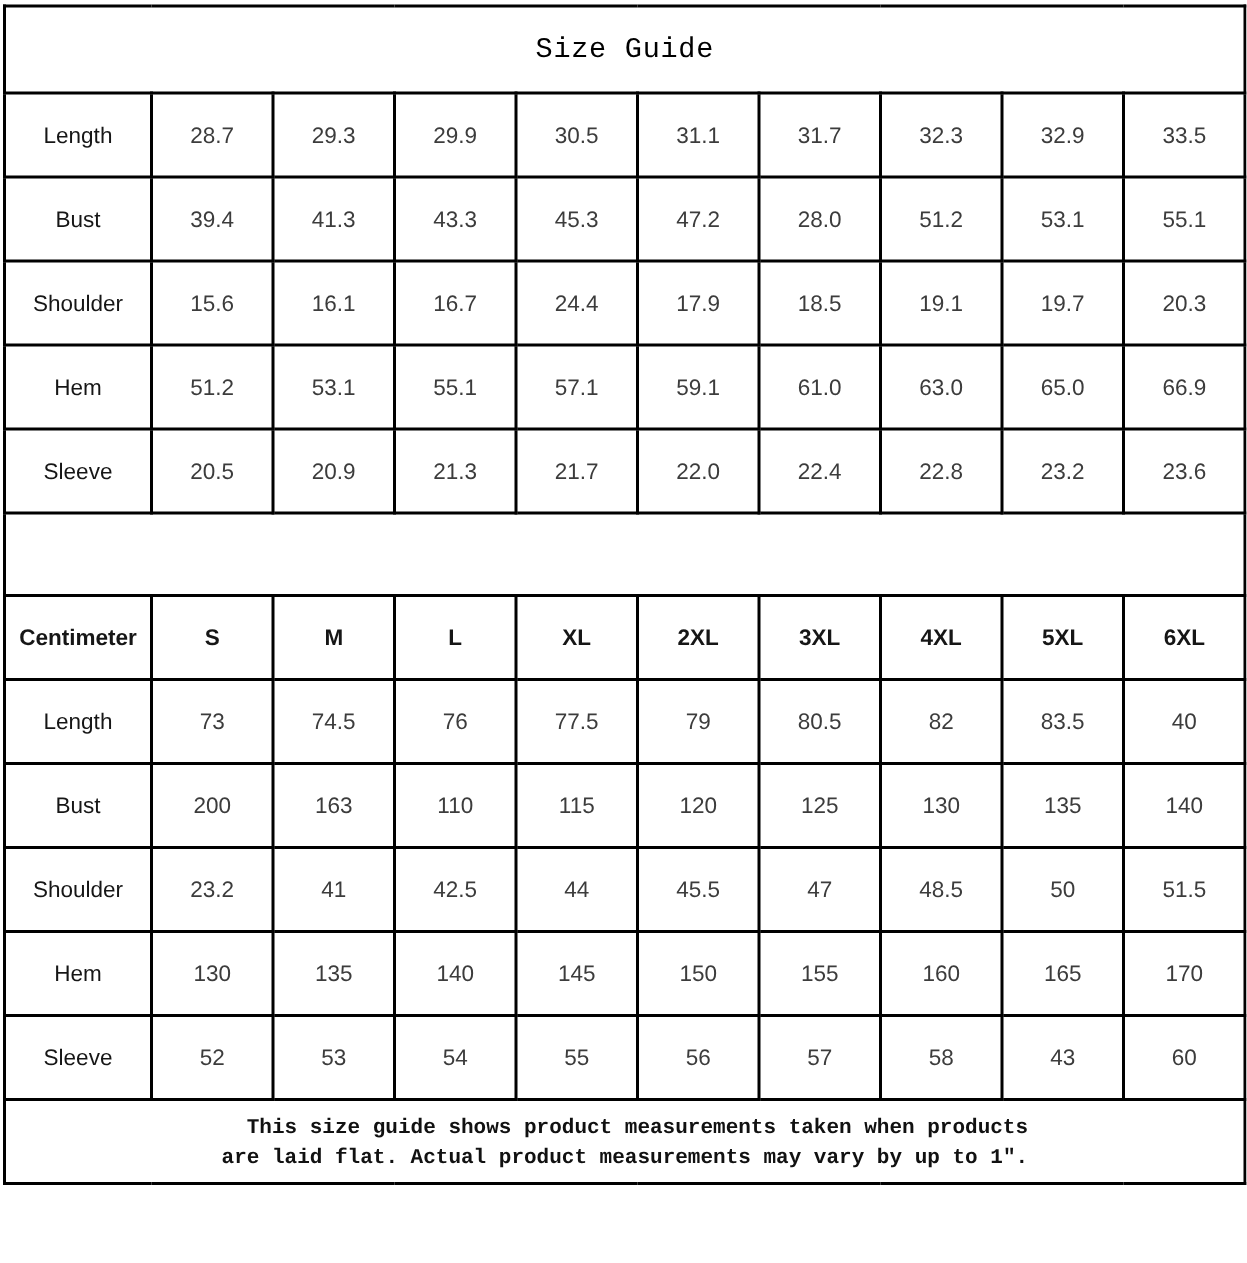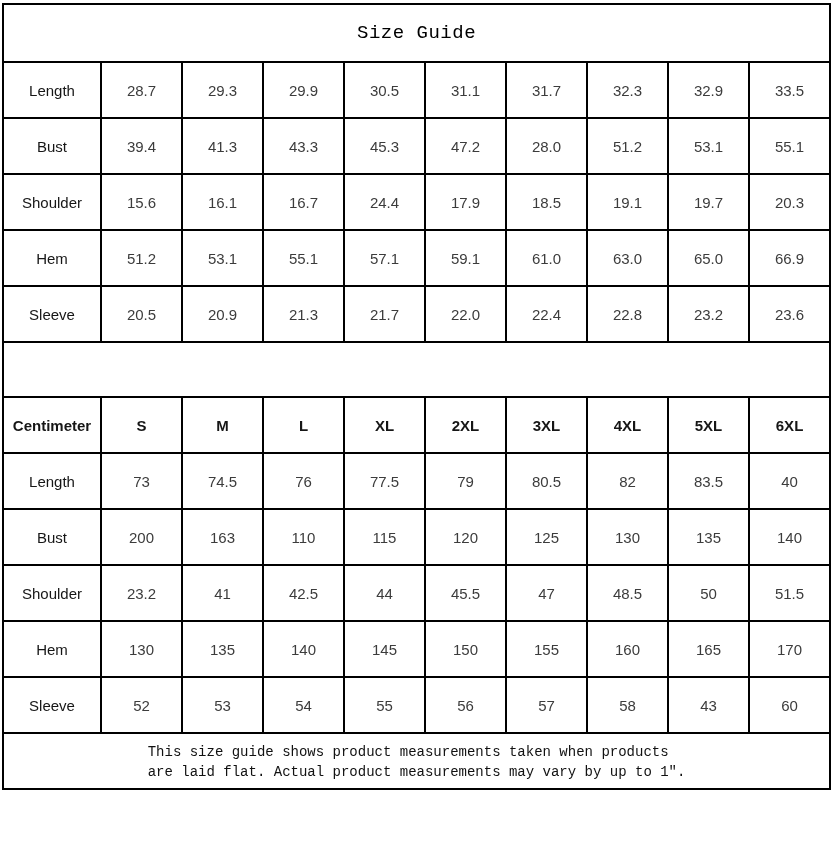--- a/index.html
+++ b/index.html
@@ -63,22 +63,23 @@
   
   tr.footer-row td{
     height:56px;
     font-family:"Liberation Mono","DejaVu Sans Mono",monospace;
     font-size:14px;
     color:#111111;
     padding-top:2px;
   }
   .footer-text{
     display:inline-block;
-    text-align:left;
+    text-align:right;
     line-height:1.45;
+    font-weight:bold;
   }
 </style>
 </head>
 <body>
 
 <div class="page">
   <table class="size-guide">
     <colgroup>
       <col style="width:98px">
       <col style="width:81px">

